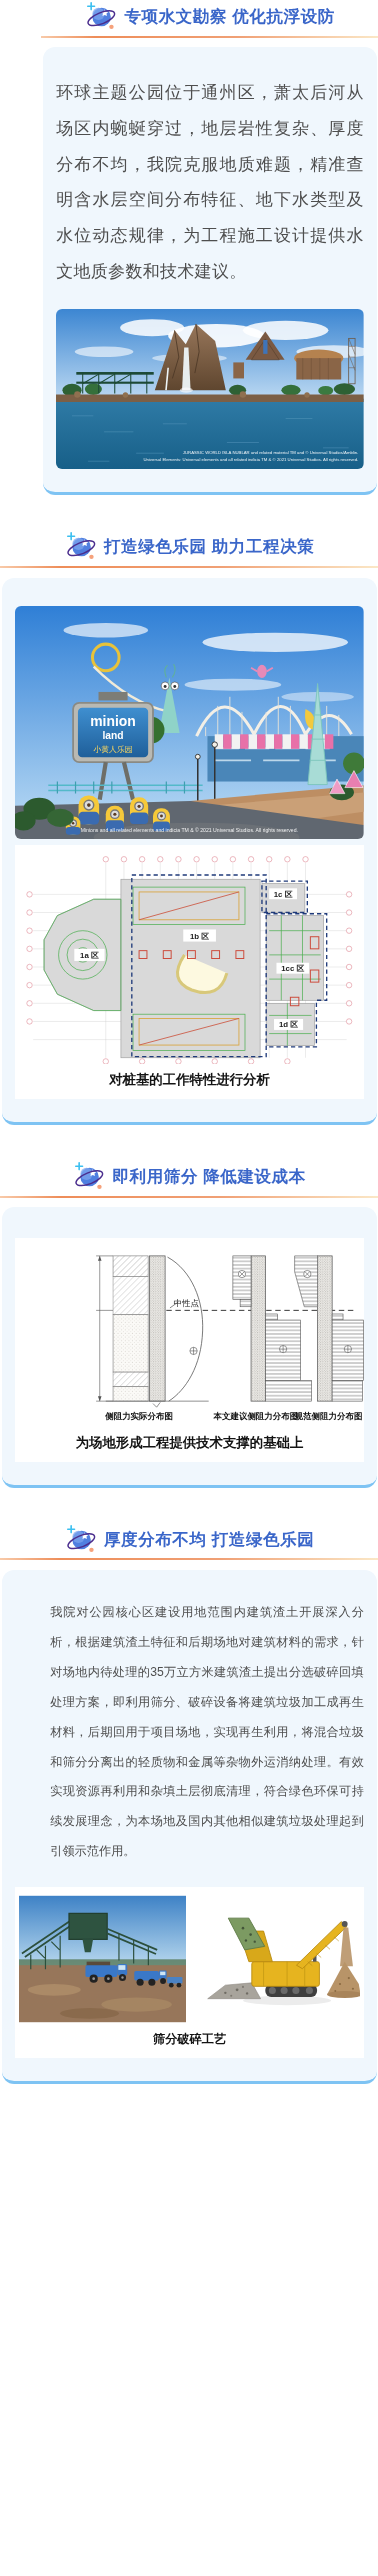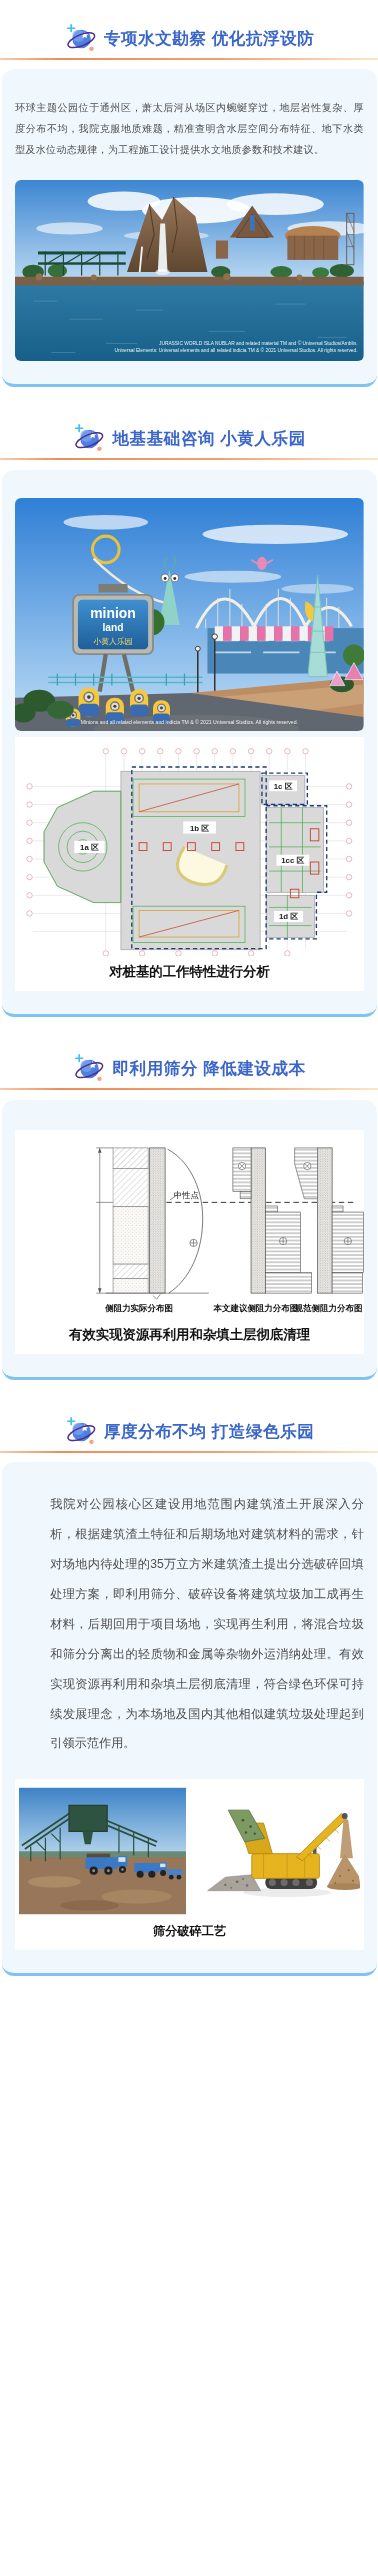--- a/index.html
+++ b/index.html
@@ -1,24 +1,24 @@
 <!DOCTYPE html>
 <html style="font-size:9.8px"><head>
 <meta charset="utf-8">
 <style>
   html,body{margin:0;padding:0;background:#ffffff;}
   body{width:379px;font-family:"Liberation Sans","DejaVu Sans",sans-serif;}
   .section{margin-top:35px;}
-  .section.first{margin-top:22px;}
+  .section.first{margin-top:0;padding-left:41px;}
   .sec-head{display:flex;align-items:center;justify-content:center;gap:7.3px;height:34px;}
   .planet{width:32px;height:32px;flex:0 0 auto;}
   .sec-title{font-size:16.5px;font-weight:700;color:#3a66c9;letter-spacing:0.6px;}
   .divider{height:1.8px;margin-top:1.8px;background:linear-gradient(90deg,#f8caa9 0%,#ee8d59 16%,#f0a075 58%,#fbe8c7 100%);}
   .card{margin:9.8px 1.8px 0;background:#f0f7fd;border-radius:12.2px;border-bottom:3.7px solid #7ec3f3;padding:28px 13.4px 23px;}
-  .card p{margin:0 0 19.5px;font-size:10px;line-height:2.1;color:#4e4e4e;text-align:justify;letter-spacing:0.3px;}
+  .card p{margin:0 0 19.5px;font-size:17px;line-height:2.1;color:#4e4e4e;text-align:justify;letter-spacing:0.3px;}
   .card.s4 p{font-size:12.2px;line-height:2.45;letter-spacing:0;margin-left:35px;}
   .photo{display:block;width:100%;height:auto;border-radius:6.1px;}
   .white-fig{background:#ffffff;padding:7.3px 0 9.8px;margin-top:2.4px;}
   .fig-caption{font-size:13.4px;font-weight:700;color:#141414;text-align:center;margin-top:7.3px;}
   .duo{display:flex;gap:6.1px;align-items:flex-start;justify-content:center;padding:0 3.7px;}
   svg text{font-family:"Liberation Sans","DejaVu Sans",sans-serif;}
 </style>
 </head>
 <body>
 
@@ -102,21 +102,21 @@
 <div class="section">
   <div class="sec-head">
     <svg class="planet" viewBox="0 0 52 52">
       <path d="M10 3 v11 M4.5 8.5 h11" stroke="#3bbff0" stroke-width="2.6" stroke-linecap="round" fill="none"></path>
       <circle cx="27" cy="26" r="15" fill="#4f7fe0"></circle>
       <circle cx="22" cy="21" r="10" fill="#7ba4ee" opacity="0.75"></circle>
       <path d="M32 13.5 l1.8 3.6 4 .6 -2.9 2.8 .7 4 -3.6 -1.9 -3.6 1.9 .7 -4 -2.9 -2.8 4 -.6 z" fill="#ffffff"></path>
       <ellipse cx="26.5" cy="28" rx="23" ry="9" fill="none" stroke="#4b2e8e" stroke-width="2.4" transform="rotate(-22 26.5 28)"></ellipse>
       <circle cx="43" cy="42" r="3.6" fill="#f6a27c"></circle>
     </svg>
-    <div class="sec-title">地基基础咨询 小黄人乐园</div>
+    <div class="sec-title">打造绿色乐园 助力工程决策</div>
   </div>
   <div class="divider"></div>
   <div class="card">
 
     <svg class="photo" viewBox="0 0 576 385" style="margin-bottom:6.1px;">
       <defs>
         <linearGradient id="msky" x1="0" y1="0" x2="0" y2="1">
           <stop offset="0" stop-color="#2f7fd6"></stop>
             <stop offset="1" stop-color="#aed3f2"></stop>
         </linearGradient>
@@ -407,21 +407,21 @@
         <rect x="524" y="224" width="50" height="34" fill="url(#phl)" stroke="#555" stroke-width="1"></rect>
         <circle cx="550" cy="172" r="6" fill="#fff" stroke="#555" stroke-width="1"></circle>
         <path d="M544 172 h12 M550 166 v12" stroke="#555" stroke-width="1"></path>
 
         <g font-size="14" font-weight="bold" fill="#111">
           <text x="205" y="288" text-anchor="middle">侧阻力实际分布图</text>
           <text x="398" y="288" text-anchor="middle">本文建议侧阻力分布图</text>
           <text x="518" y="288" text-anchor="middle">规范侧阻力分布图</text>
         </g>
       </svg>
-      <div class="fig-caption">有效实现资源再利用和杂填土层彻底清理</div>
+      <div class="fig-caption">为场地形成工程提供技术支撑的基础上</div>
     </div>
   </div>
 </div>
 
 <div class="section">
   <div class="sec-head">
     <svg class="planet" viewBox="0 0 52 52">
       <path d="M10 3 v11 M4.5 8.5 h11" stroke="#3bbff0" stroke-width="2.6" stroke-linecap="round" fill="none"></path>
       <circle cx="27" cy="26" r="15" fill="#4f7fe0"></circle>
       <circle cx="22" cy="21" r="10" fill="#7ba4ee" opacity="0.75"></circle>

